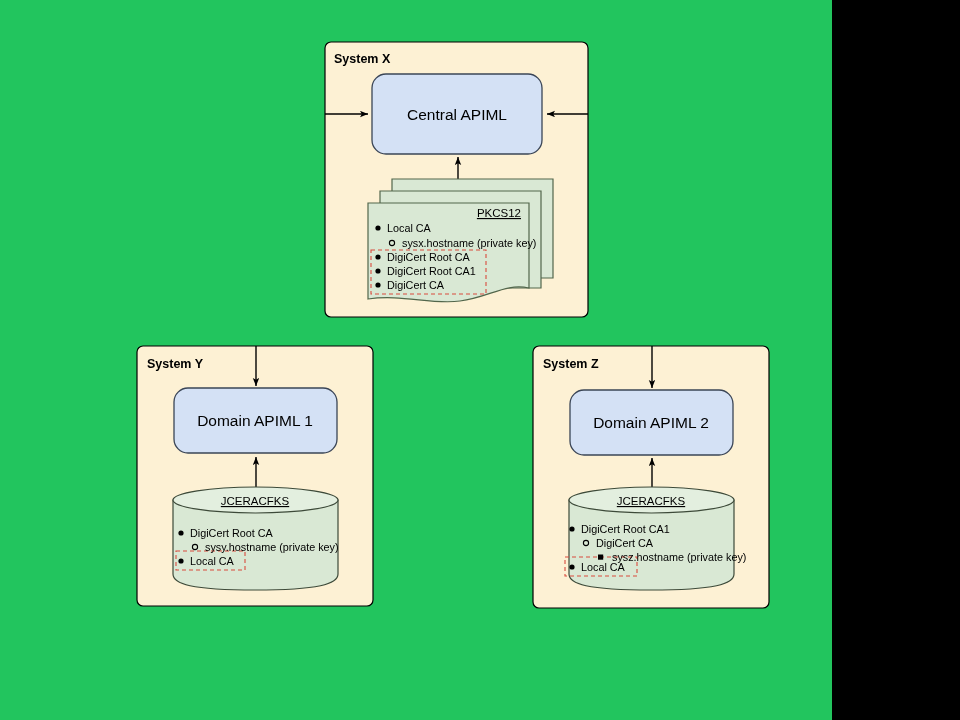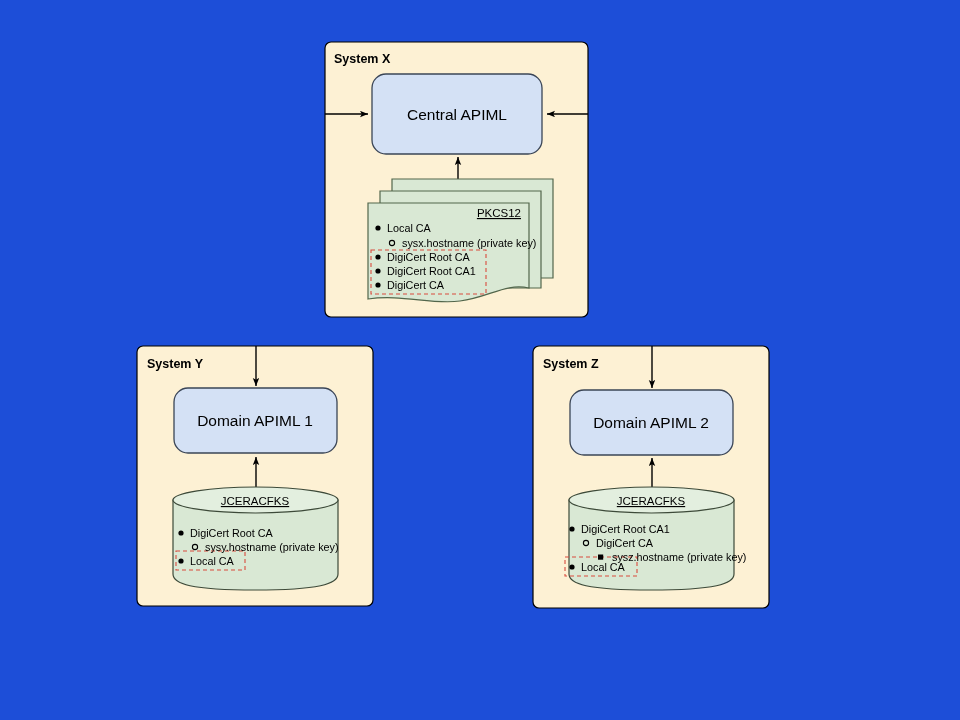--- a/index.html
+++ b/index.html
@@ -5,23 +5,23 @@
   html, body {
     margin: 0;
     padding: 0;
     background: #000000;
     width: 960px;
     height: 720px;
     overflow: hidden;
   }
   #canvas {
     position: relative;
-    width: 960px;
+    width: 832px;
     height: 720px;
-    background: #1d4ed8;
+    background: #22c55e;
     font-family: "Liberation Sans", sans-serif;
   }
   svg#diagram {
     position: absolute;
     left: 0;
     top: 0;
     width: 960px;
     height: 720px;
   }
   .sys-box {

